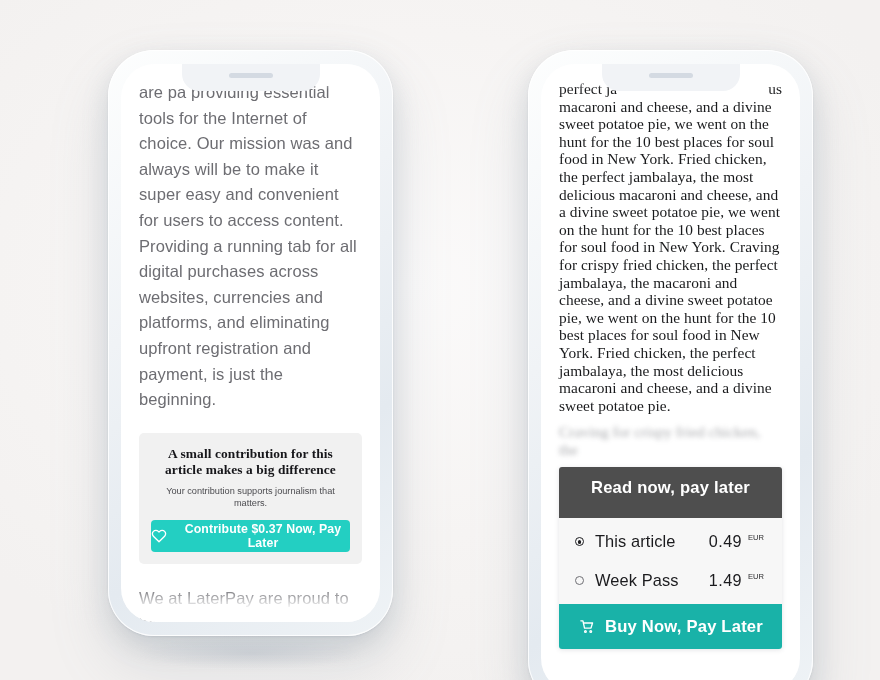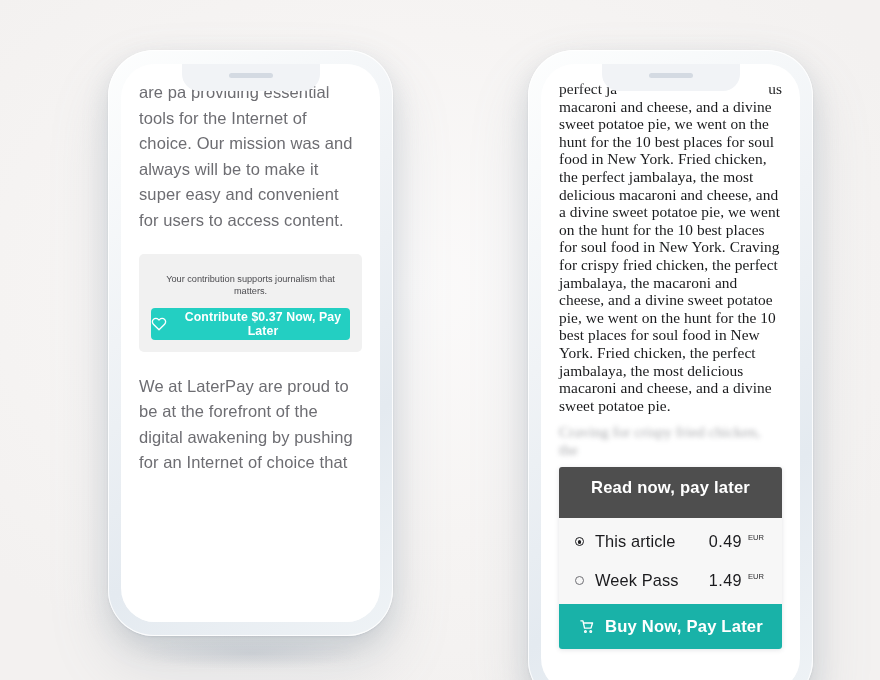--- a/index.html
+++ b/index.html
@@ -281,22 +281,24 @@
       <div class="notch">
         <div class="speaker"></div>
       </div>
       <div class="fade-top"></div>
       <div class="fade-bottom"></div>
 
       <div class="scroll article-sans">
 
         <p>are pa                              providing essential tools for the Internet of choice. Our mission was and always will be to make it super easy and convenient for users to access content.</p>
 
+        <p style="margin-top:0">Providing a running tab for all digital purchases across websites, currencies and platforms, and eliminating upfront registration and payment, is just the beginning.</p>
 
         <div class="contrib">
+          <div class="contrib-title">A small contribution for this article makes a big difference</div>
           <div class="contrib-sub">Your contribution supports journalism that matters.</div>
 
           <button class="contrib-btn">
             <span>
               <svg width="16" height="15" viewBox="0 0 24 22" fill="none" stroke="#ffffff" stroke-width="2" stroke-linejoin="round">
                 <path d="M12 20.5 3.6 12.2a5.2 5.2 0 0 1 0-7.4 5.2 5.2 0 0 1 7.4 0l1 1 1-1a5.2 5.2 0 0 1 7.4 0 5.2 5.2 0 0 1 0 7.4z"></path>
               </svg>
             </span>
             <span>Contribute $0.37 Now, Pay Later</span>
           </button>

